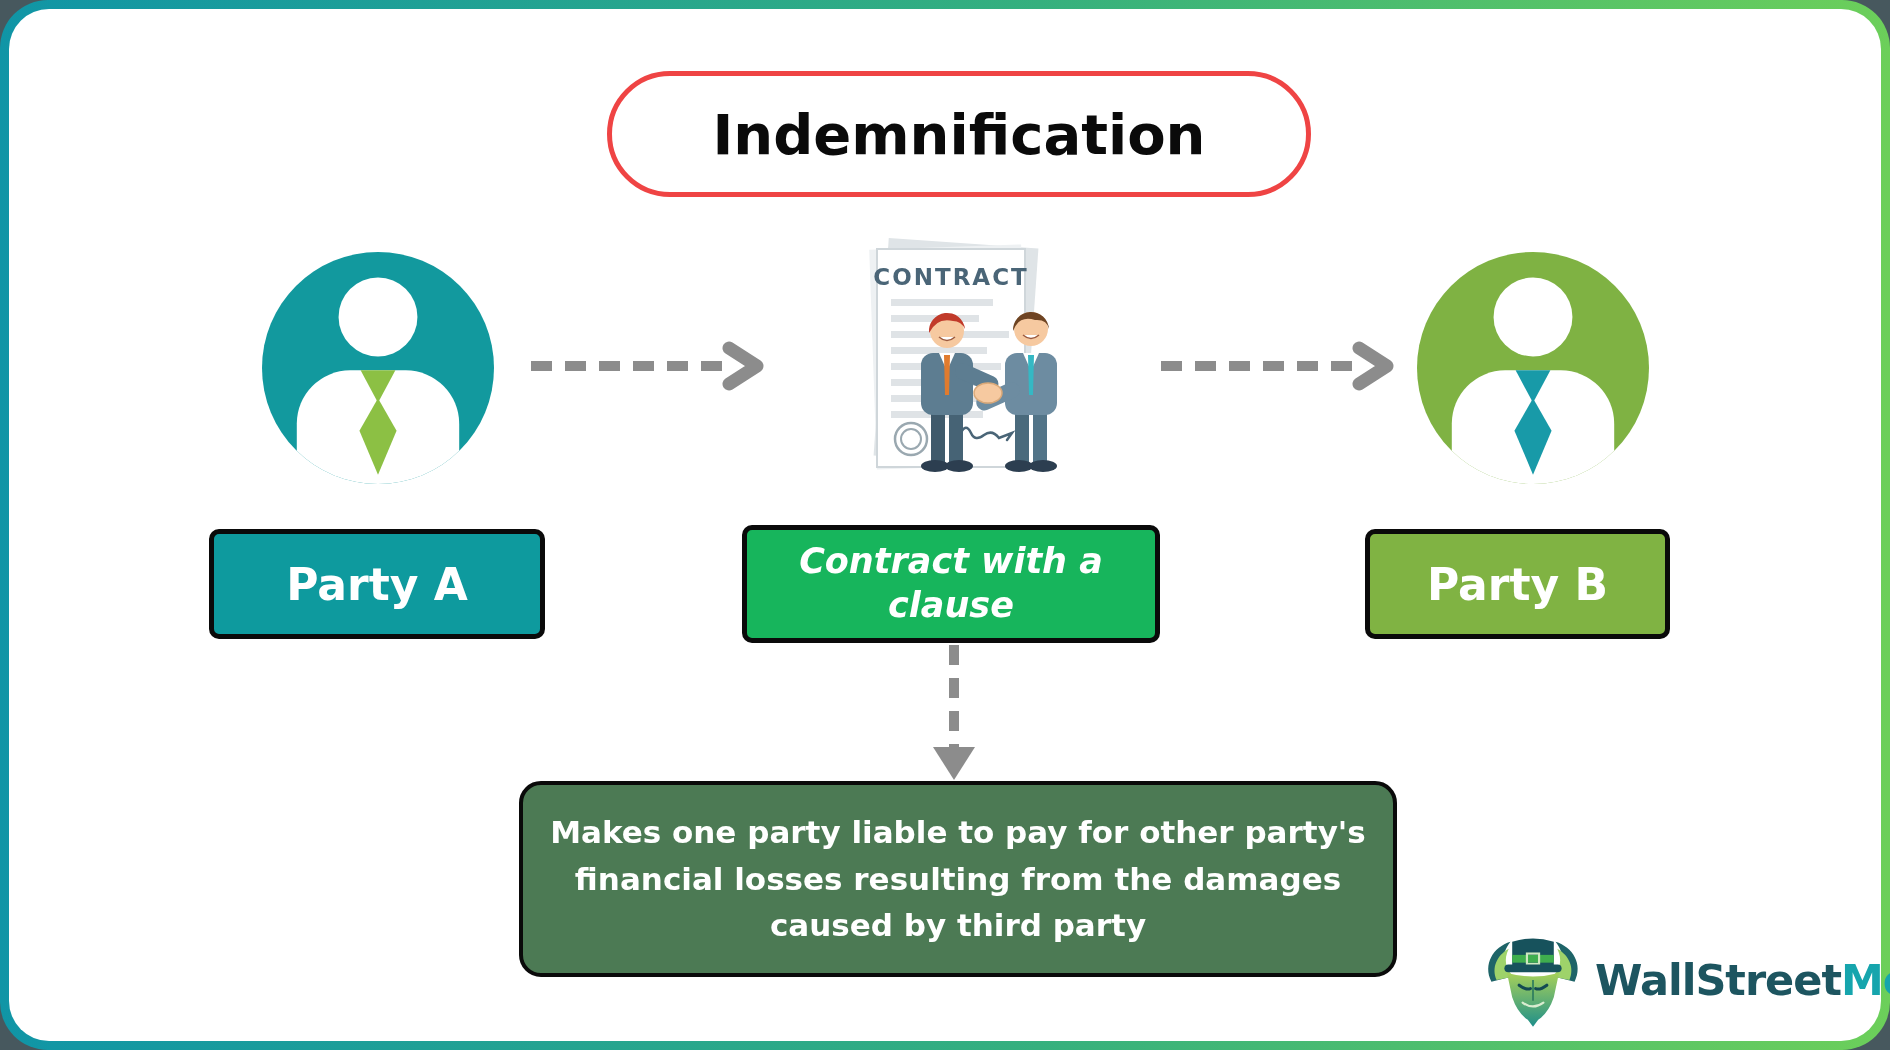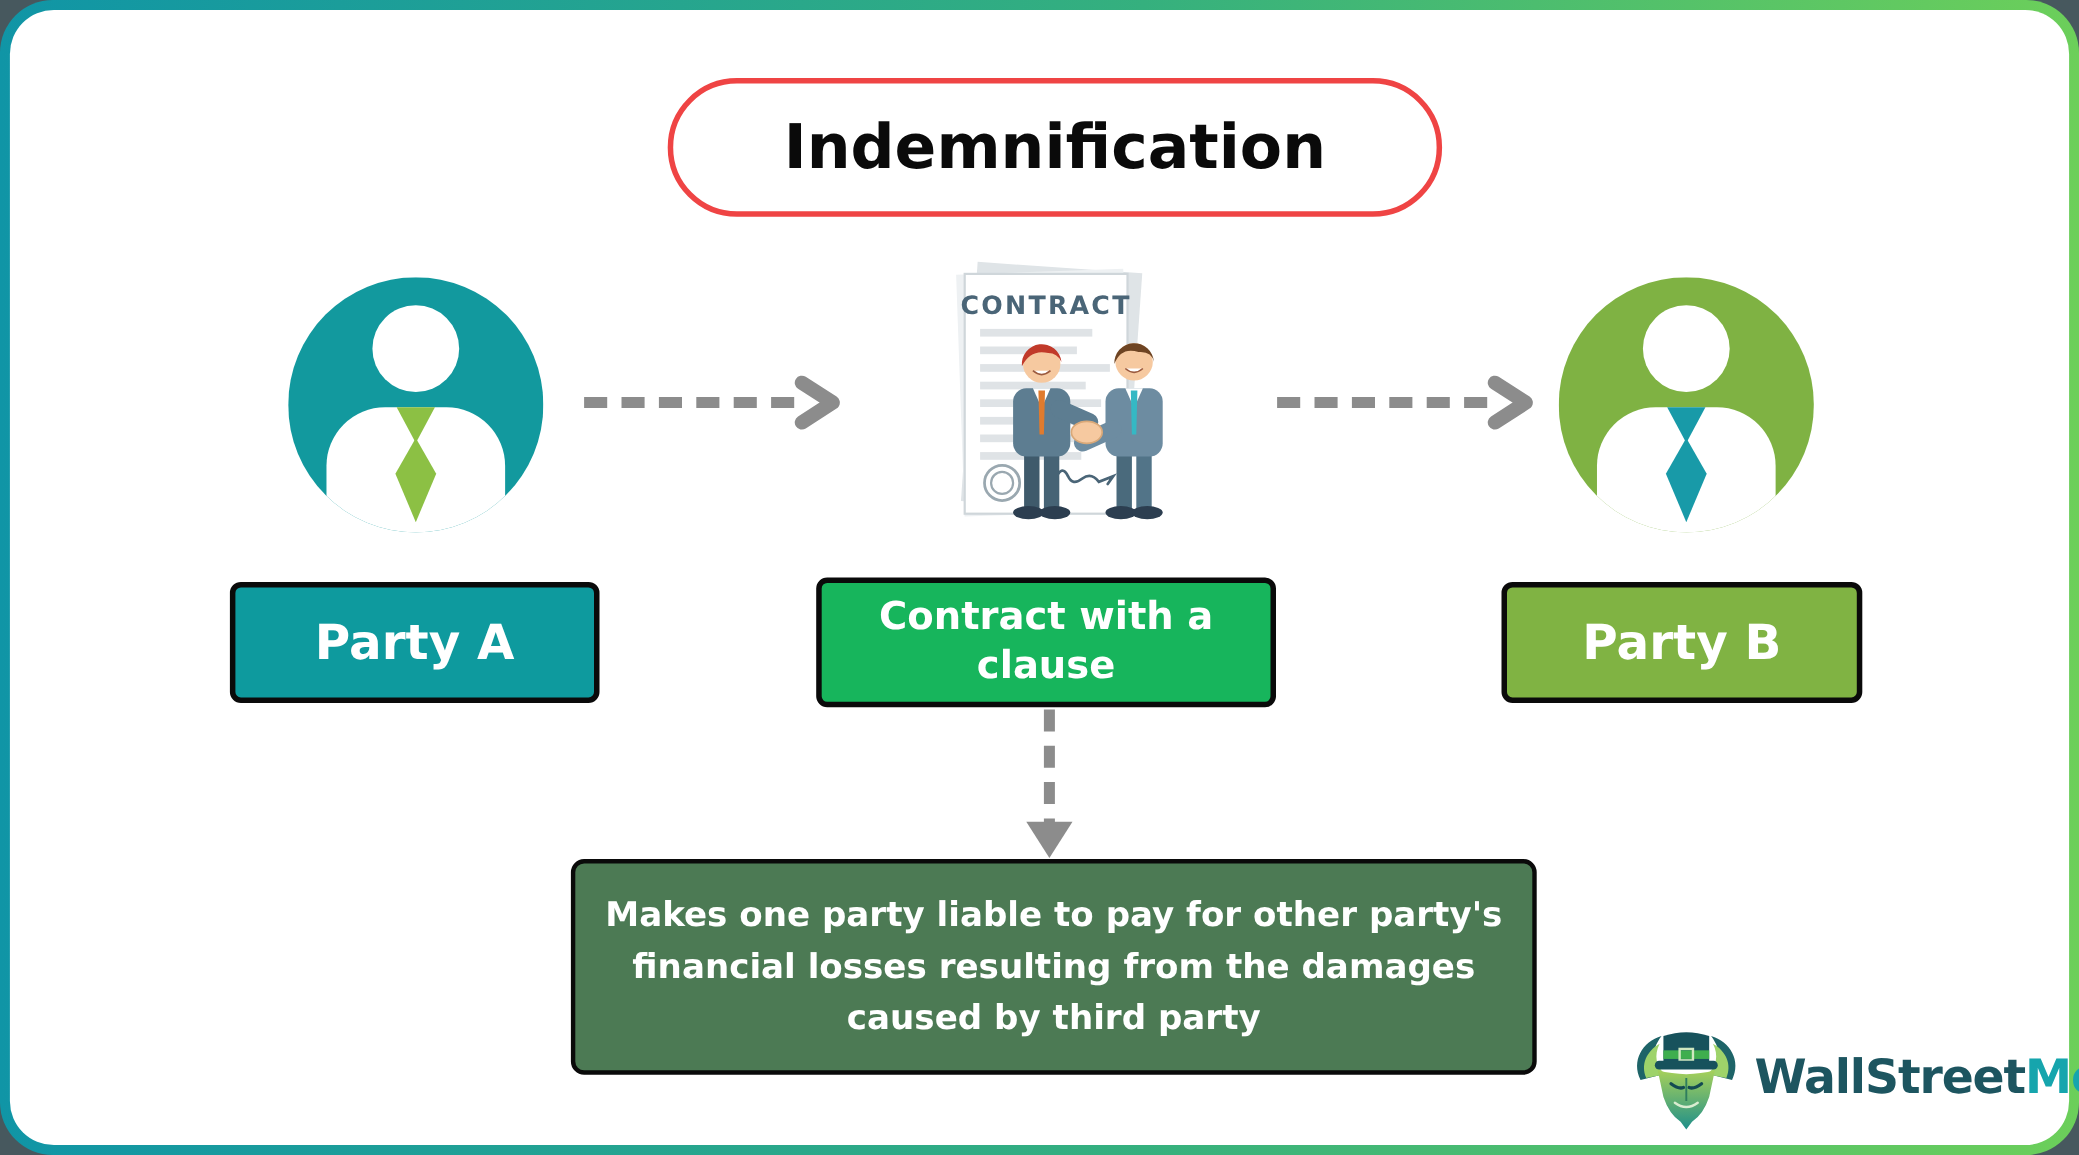--- a/index.html
+++ b/index.html
@@ -31,25 +31,25 @@
   .arrow-h{position:absolute;width:240px;height:52px;}
   .arrow-h.a{left:518px;top:331px;}
   .arrow-h.b{left:1148px;top:331px;}
   .arrow-v{position:absolute;left:915px;top:634px;width:60px;height:140px;}
   .node-btn{
     position:absolute;border:5px solid #0a0a0a;border-radius:10px;
     display:flex;align-items:center;justify-content:center;text-align:center;
     color:#ffffff;font-weight:bold;box-sizing:border-box;
   }
   .btn-a{left:200px;top:520px;width:336px;height:110px;background:var(--btn-party-a,#0e9a9e);font-size:44px;}
-  .btn-c{left:733px;top:516px;width:418px;height:118px;background:var(--btn-contract,#17b55c);font-size:35px;line-height:1.25;}
-  .btn-b{left:1356px;top:520px;width:328px;height:110px;background:var(--btn-party-b,#80b343);font-size:44px;}
+  .btn-c{left:733px;top:516px;width:418px;height:118px;background:var(--btn-contract,#17b55c);font-size:35px;line-height:1.25;font-style:italic;}
+  .btn-b{left:1356px;top:520px;width:305px;height:110px;background:var(--btn-party-b,#80b343);font-size:44px;}
   .desc-box{
     position:absolute;left:510px;top:772px;width:878px;height:196px;
-    background:var(--desc-bg,#4c7a54);border:4px solid #0a0a0a;border-radius:12px;
+    background:var(--desc-bg,#4c7a54);border:4px solid #0a0a0a;border-radius:22px;
     display:flex;align-items:center;justify-content:center;text-align:center;
     color:#ffffff;font-weight:bold;font-size:31px;line-height:1.5;
     padding:0 26px;box-sizing:border-box;
   }
   .logo{
     position:absolute;left:1472px;top:918px;height:106px;
     display:flex;align-items:center;gap:10px;
   }
   .logo-text{font-size:43px;font-weight:bold;letter-spacing:-1px;white-space:nowrap;}
   .logo-text .p1{color:var(--logo-dark,#1d5560);}

